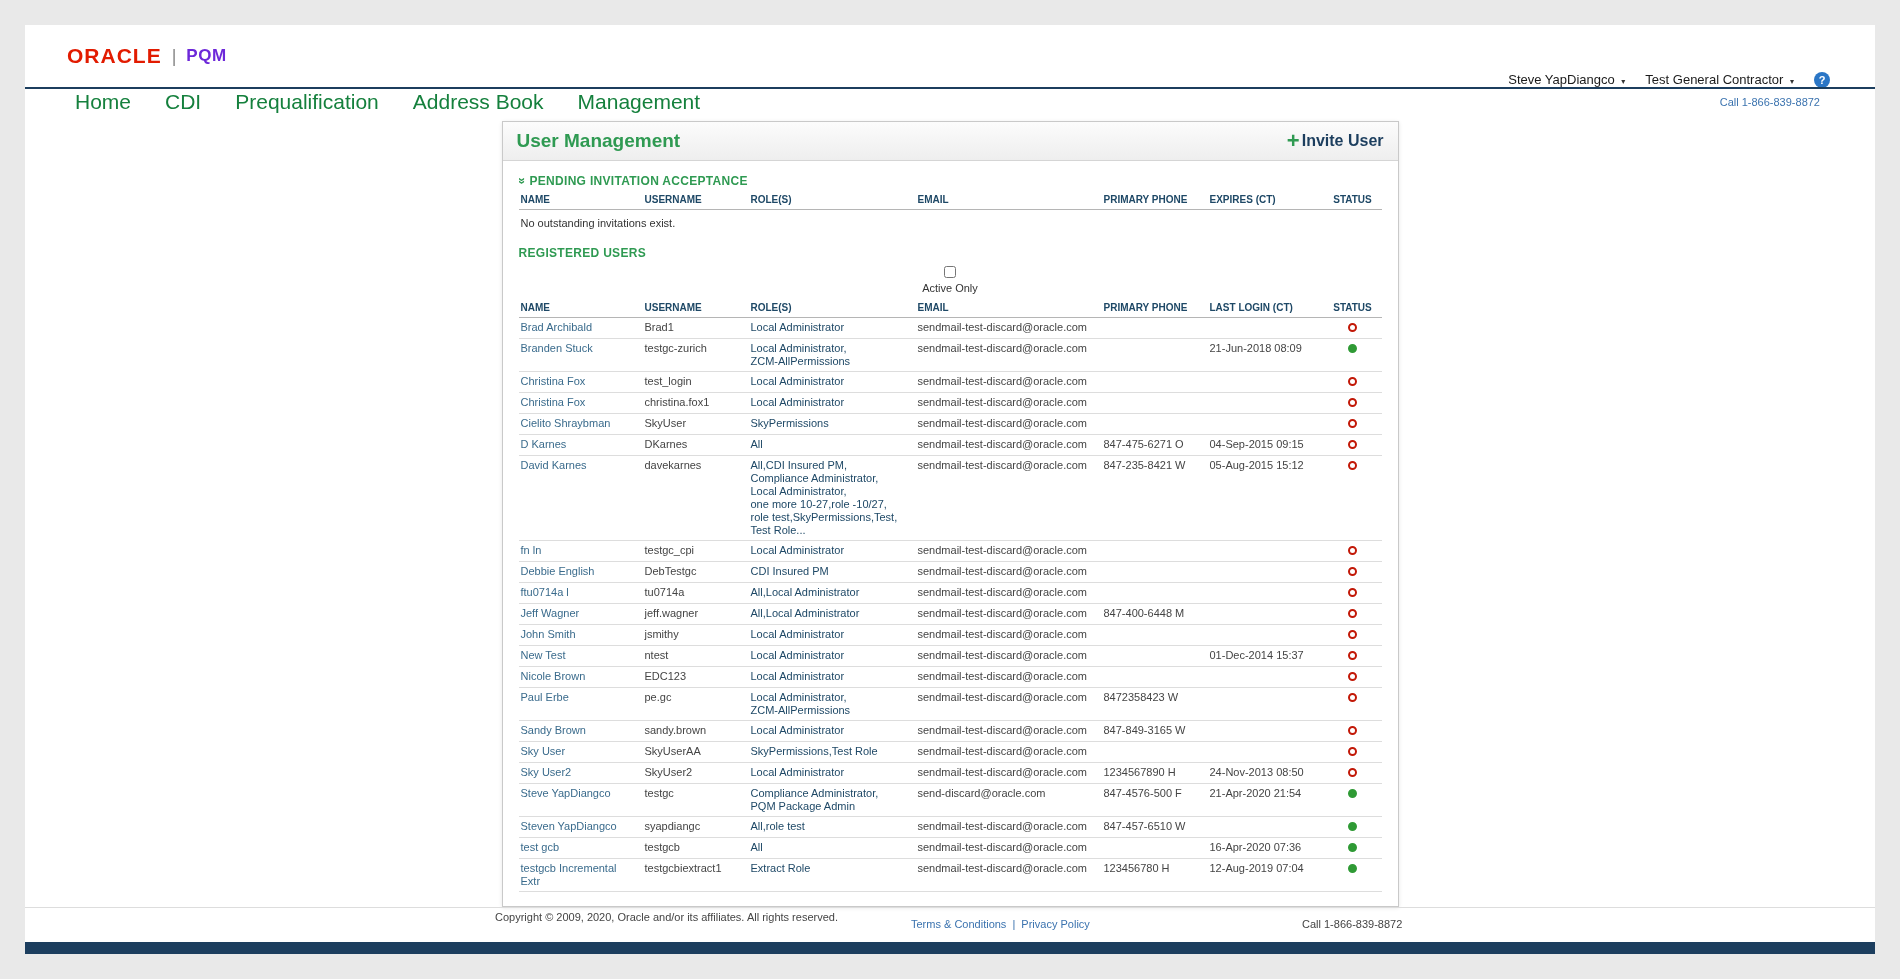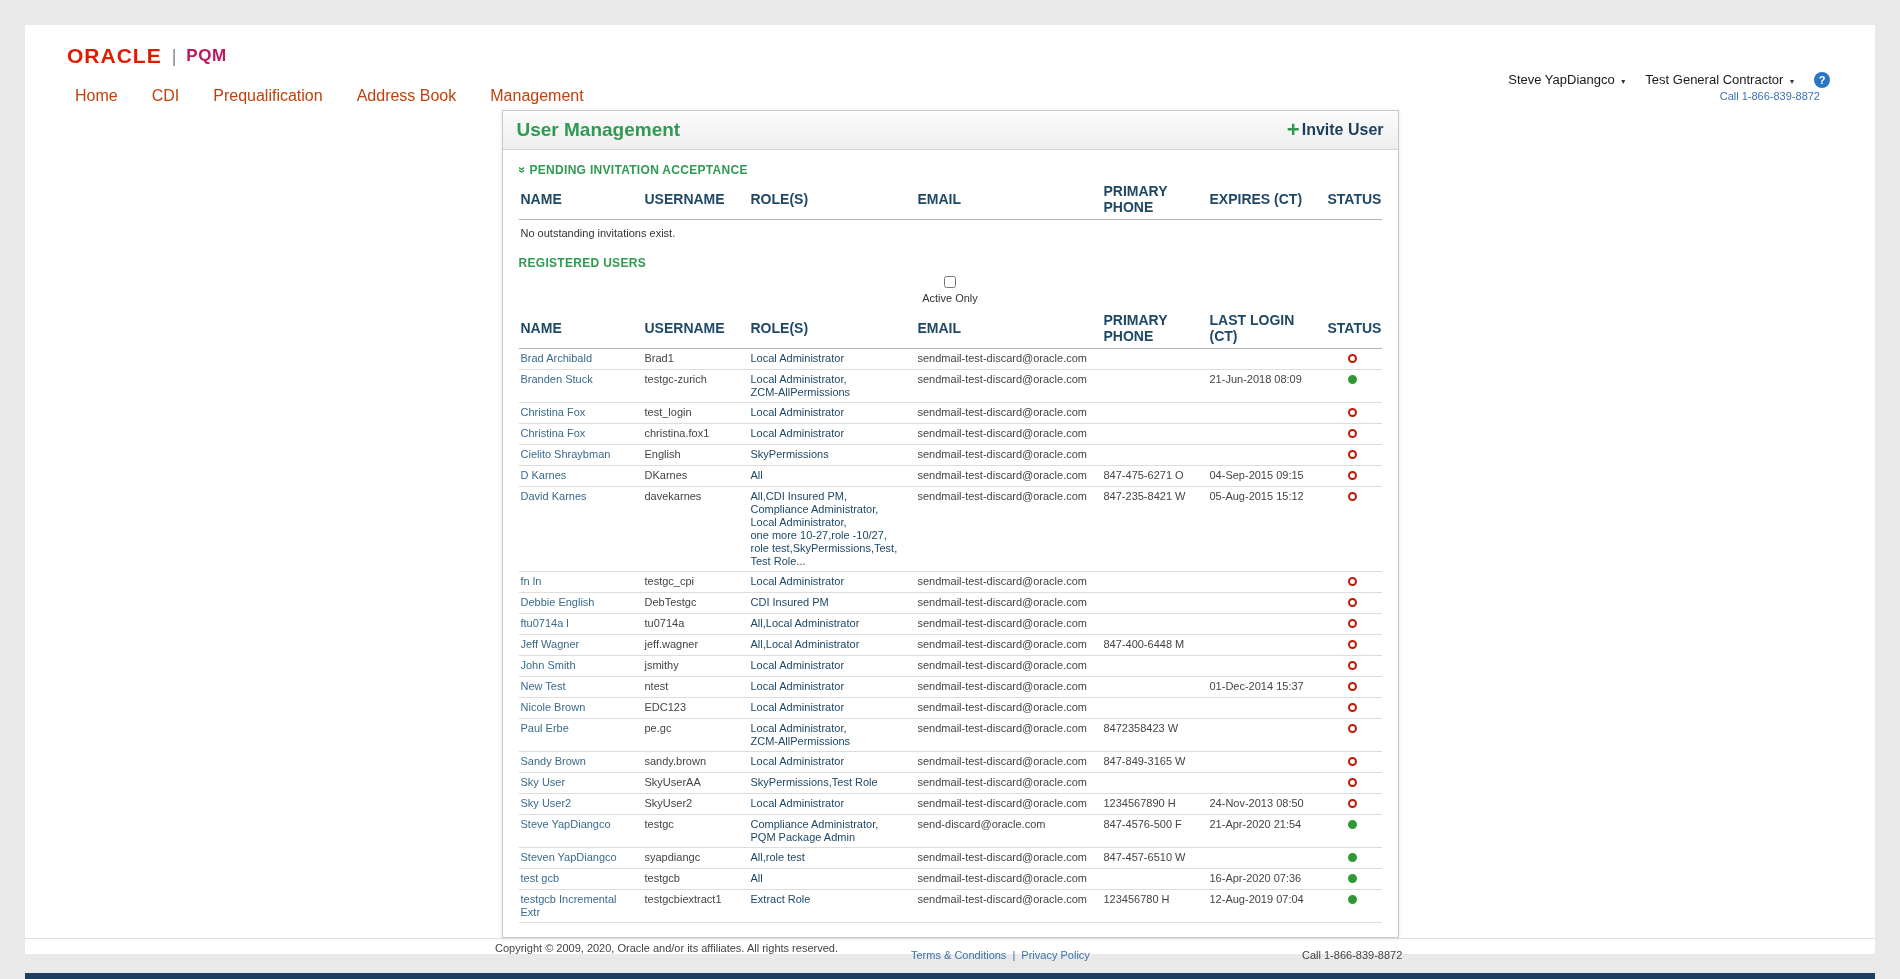--- a/index.html
+++ b/index.html
@@ -6,52 +6,52 @@
   html, body { width:1900px; height:979px; }
   body { background:#e9e9e9; font-family:"Liberation Sans", sans-serif; }
 
   .page { width:1850px; height:929px; margin:25px; background:#ffffff; display:flex; flex-direction:column; position:relative; }
 
   
   .topbar { height:62px; display:flex; align-items:center; justify-content:space-between; padding:0 45px 0 42px; }
   .brand { display:flex; align-items:center; gap:10px; }
   .oracle { color:#e21b00; font-size:21px; font-weight:bold; letter-spacing:1px; }
   .brand-sep { color:#888; font-size:18px; font-weight:300; }
-  .app-name { color:#be185d; font-size:17px; font-weight:bold; letter-spacing:.5px; }
+  .app-name { color:#6d28d9; font-size:17px; font-weight:bold; letter-spacing:.5px; }
   .top-right { display:flex; align-items:center; gap:20px; font-size:13px; color:#1a1a1a;margin-top:47px; }
   .top-menu { cursor:pointer; white-space:nowrap; }
   .menu-caret { font-size:8px; margin-left:3px; color:#333; }
   .help-icon { width:16px; height:16px; background:#2a76c6; color:#fff; border-radius:50%; font-size:11px; font-weight:bold; display:flex; align-items:center; justify-content:center; cursor:pointer; }
 
   .header-rule { height:3px; background:#1c3e5e; }
 
   
   .nav { display:flex; align-items:center; justify-content:space-between; padding:0 55px 0 50px; height:50px; }
   .nav-items { display:flex; gap:34px; }
-  .nav-item { font-size:16px; color:#c2410c; cursor:pointer; }
+  .nav-item { font-size:21px; color:#15803d; cursor:pointer; }
   .nav-call { font-size:11px; color:#3b73af; cursor:pointer; }
 
   main { flex:1; }
 
   
   .panel { width:897px; margin:5px auto 0; border:1px solid #c9c9c9; background:#fff; box-shadow:0 1px 4px rgba(0,0,0,.10); }
   .panel-header { display:flex; justify-content:space-between; align-items:center; padding:8px 14px; background:linear-gradient(#fcfcfc,#eeeeee); border-bottom:1px solid #d5d5d5; }
   .panel-title { color:#2f9a52; font-size:19px; font-weight:bold; }
   .invite { display:flex; align-items:center; gap:2px; cursor:pointer; }
   .invite-plus { color:#2f9a52; font-size:22px; font-weight:bold; line-height:16px; }
   .invite-label { color:#1c3e5e; font-size:16px; font-weight:bold; }
   .panel-body { padding:6px 16px 14px; }
 
   .section-title { color:#2f9a52; font-size:12px; font-weight:bold; letter-spacing:.3px; margin-top:7px; display:flex; align-items:center; gap:4px; }
   .collapse-icon { display:inline-block; transform:rotate(90deg); font-size:12px; color:#2f9a52; line-height:10px; }
 
   table.users-table { border-collapse:collapse; table-layout:fixed; width:100%; }
   col.w-name{width:124px} col.w-user{width:106px} col.w-roles{width:167px} col.w-email{width:186px}
   col.w-phone{width:106px} col.w-login{width:118px} col.w-status{width:56px}
-  .users-table th { text-align:left; font-size:14px; color:#1e4866; padding:6px 4px 4px 2px; border-bottom:1px solid #b5b5b5; text-transform:uppercase; font-weight:bold; }
+  .users-table th { text-align:left; font-size:10px; color:#1e4866; padding:6px 4px 4px 2px; border-bottom:1px solid #b5b5b5; text-transform:uppercase; font-weight:bold; }
   .users-table th.h-status, .users-table td.c-status { text-align:center; }
   .users-table td { font-size:11px; line-height:13px; padding:3px 4px 3px 2px; border-bottom:1px solid #dddddd; vertical-align:top; color:#444; }
   .name-link { color:#3a6b8c; cursor:pointer; }
   td.c-roles { color:#1e4866; white-space:pre-line; }
   .empty-msg { font-size:11px; color:#333; padding:7px 0 10px 2px; }
 
   .active-only { display:flex; justify-content:flex-end; align-items:center; gap:4px; font-size:11px; color:#333; margin:6px 0 2px;flex-direction:column; }
   .active-only input { width:12px; height:12px; cursor:pointer; }
 
   .dot { display:inline-block; width:9px; height:9px; border-radius:50%; margin-top:2px; }
@@ -209,21 +209,21 @@
                 <td class="c-name"><span class="name-link">Christina Fox</span></td>
                 <td class="c-user">christina.fox1</td>
                 <td class="c-roles">Local Administrator</td>
                 <td class="c-email">sendmail-test-discard@oracle.com</td>
                 <td class="c-phone"></td>
                 <td class="c-login"></td>
                 <td class="c-status"><span class="dot inactive"></span></td>
               </tr>
               <tr>
                 <td class="c-name"><span class="name-link">Cielito Shraybman</span></td>
-                <td class="c-user">English</td>
+                <td class="c-user">SkyUser</td>
                 <td class="c-roles">SkyPermissions</td>
                 <td class="c-email">sendmail-test-discard@oracle.com</td>
                 <td class="c-phone"></td>
                 <td class="c-login"></td>
                 <td class="c-status"><span class="dot inactive"></span></td>
               </tr>
               <tr>
                 <td class="c-name"><span class="name-link">D Karnes</span></td>
                 <td class="c-user">DKarnes</td>
                 <td class="c-roles">All</td>

